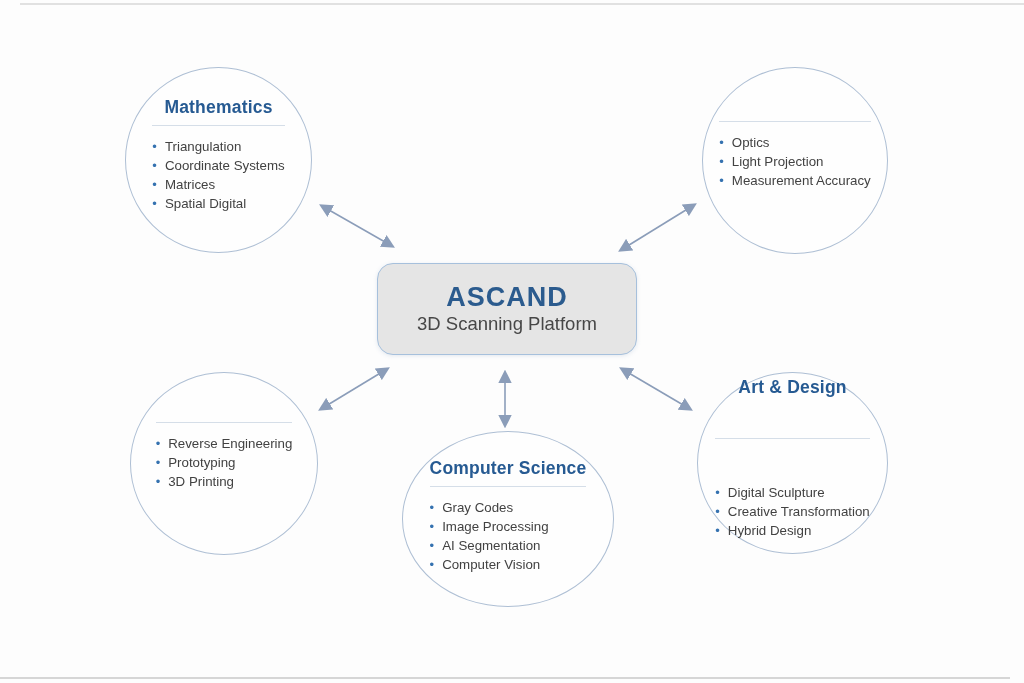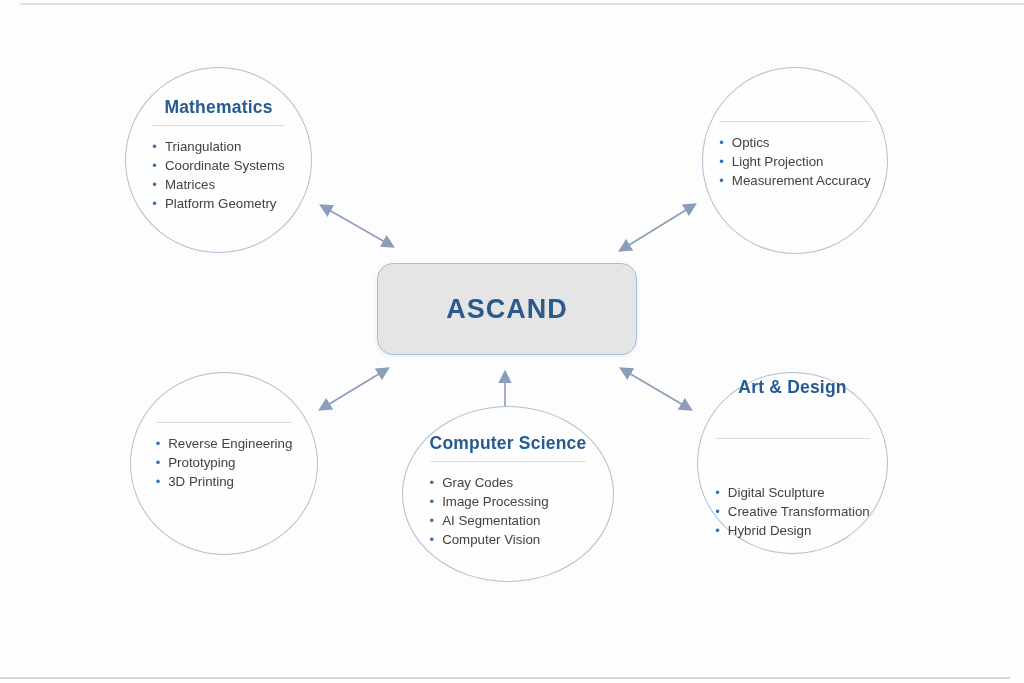--- a/index.html
+++ b/index.html
@@ -77,21 +77,21 @@
   .dot {
     color: #3572b0;
     font-size: 13px;
     margin-right: 8px;
     flex: 0 0 auto;
   }
 
   #node-mathematics      { left: 125px; top:  67px; width: 187px; height: 186px; justify-content: center; }
   #node-physics          { left: 702px; top:  67px; width: 186px; height: 187px; }
   #node-engineering      { left: 130px; top: 372px; width: 188px; height: 183px; }
-  #node-computer-science { left: 402px; top: 406px; width: 212px; height: 176px; }
+  #node-computer-science { left: 402px; top: 431px; width: 212px; height: 176px; }
   #node-art-design       { left: 697px; top: 372px; width: 191px; height: 182px; }
 
   #node-mathematics .node-inner      { transform: translateY(-4px); }
   #node-physics .node-inner          { transform: translateY(-4px); }
   #node-engineering .node-inner      { transform: translateY(-6px); }
   #node-computer-science .node-inner { transform: translateY(-2px); }
   #node-art-design .node-inner       { transform: translateY(-4px); gap: 33px; }
 
   .center-box {
     position: absolute;
@@ -154,21 +154,21 @@
         <li>
             <span class="dot">•</span>
             <span>Coordinate Systems</span>
           </li>
         <li>
             <span class="dot">•</span>
             <span>Matrices</span>
           </li>
         <li>
             <span class="dot">•</span>
-            <span>Platform Geometry</span>
+            <span>Spatial Digital</span>
           </li>
       </ul>
     </div>
   </div>
 
   <div class="node" id="node-physics">
     <div class="node-inner">
       <div class="node-rule"></div>
       <ul class="node-list">
         <li>
@@ -248,15 +248,16 @@
         <li>
             <span class="dot">•</span>
             <span>Hybrid Design</span>
           </li>
       </ul>
     </div>
   </div>
 
   <div class="center-box">
     <div class="center-title">ASCAND</div>
+    <div class="center-subtitle">3D Scanning Platform</div>
   </div>
 
 </div>
 
 </body></html>

